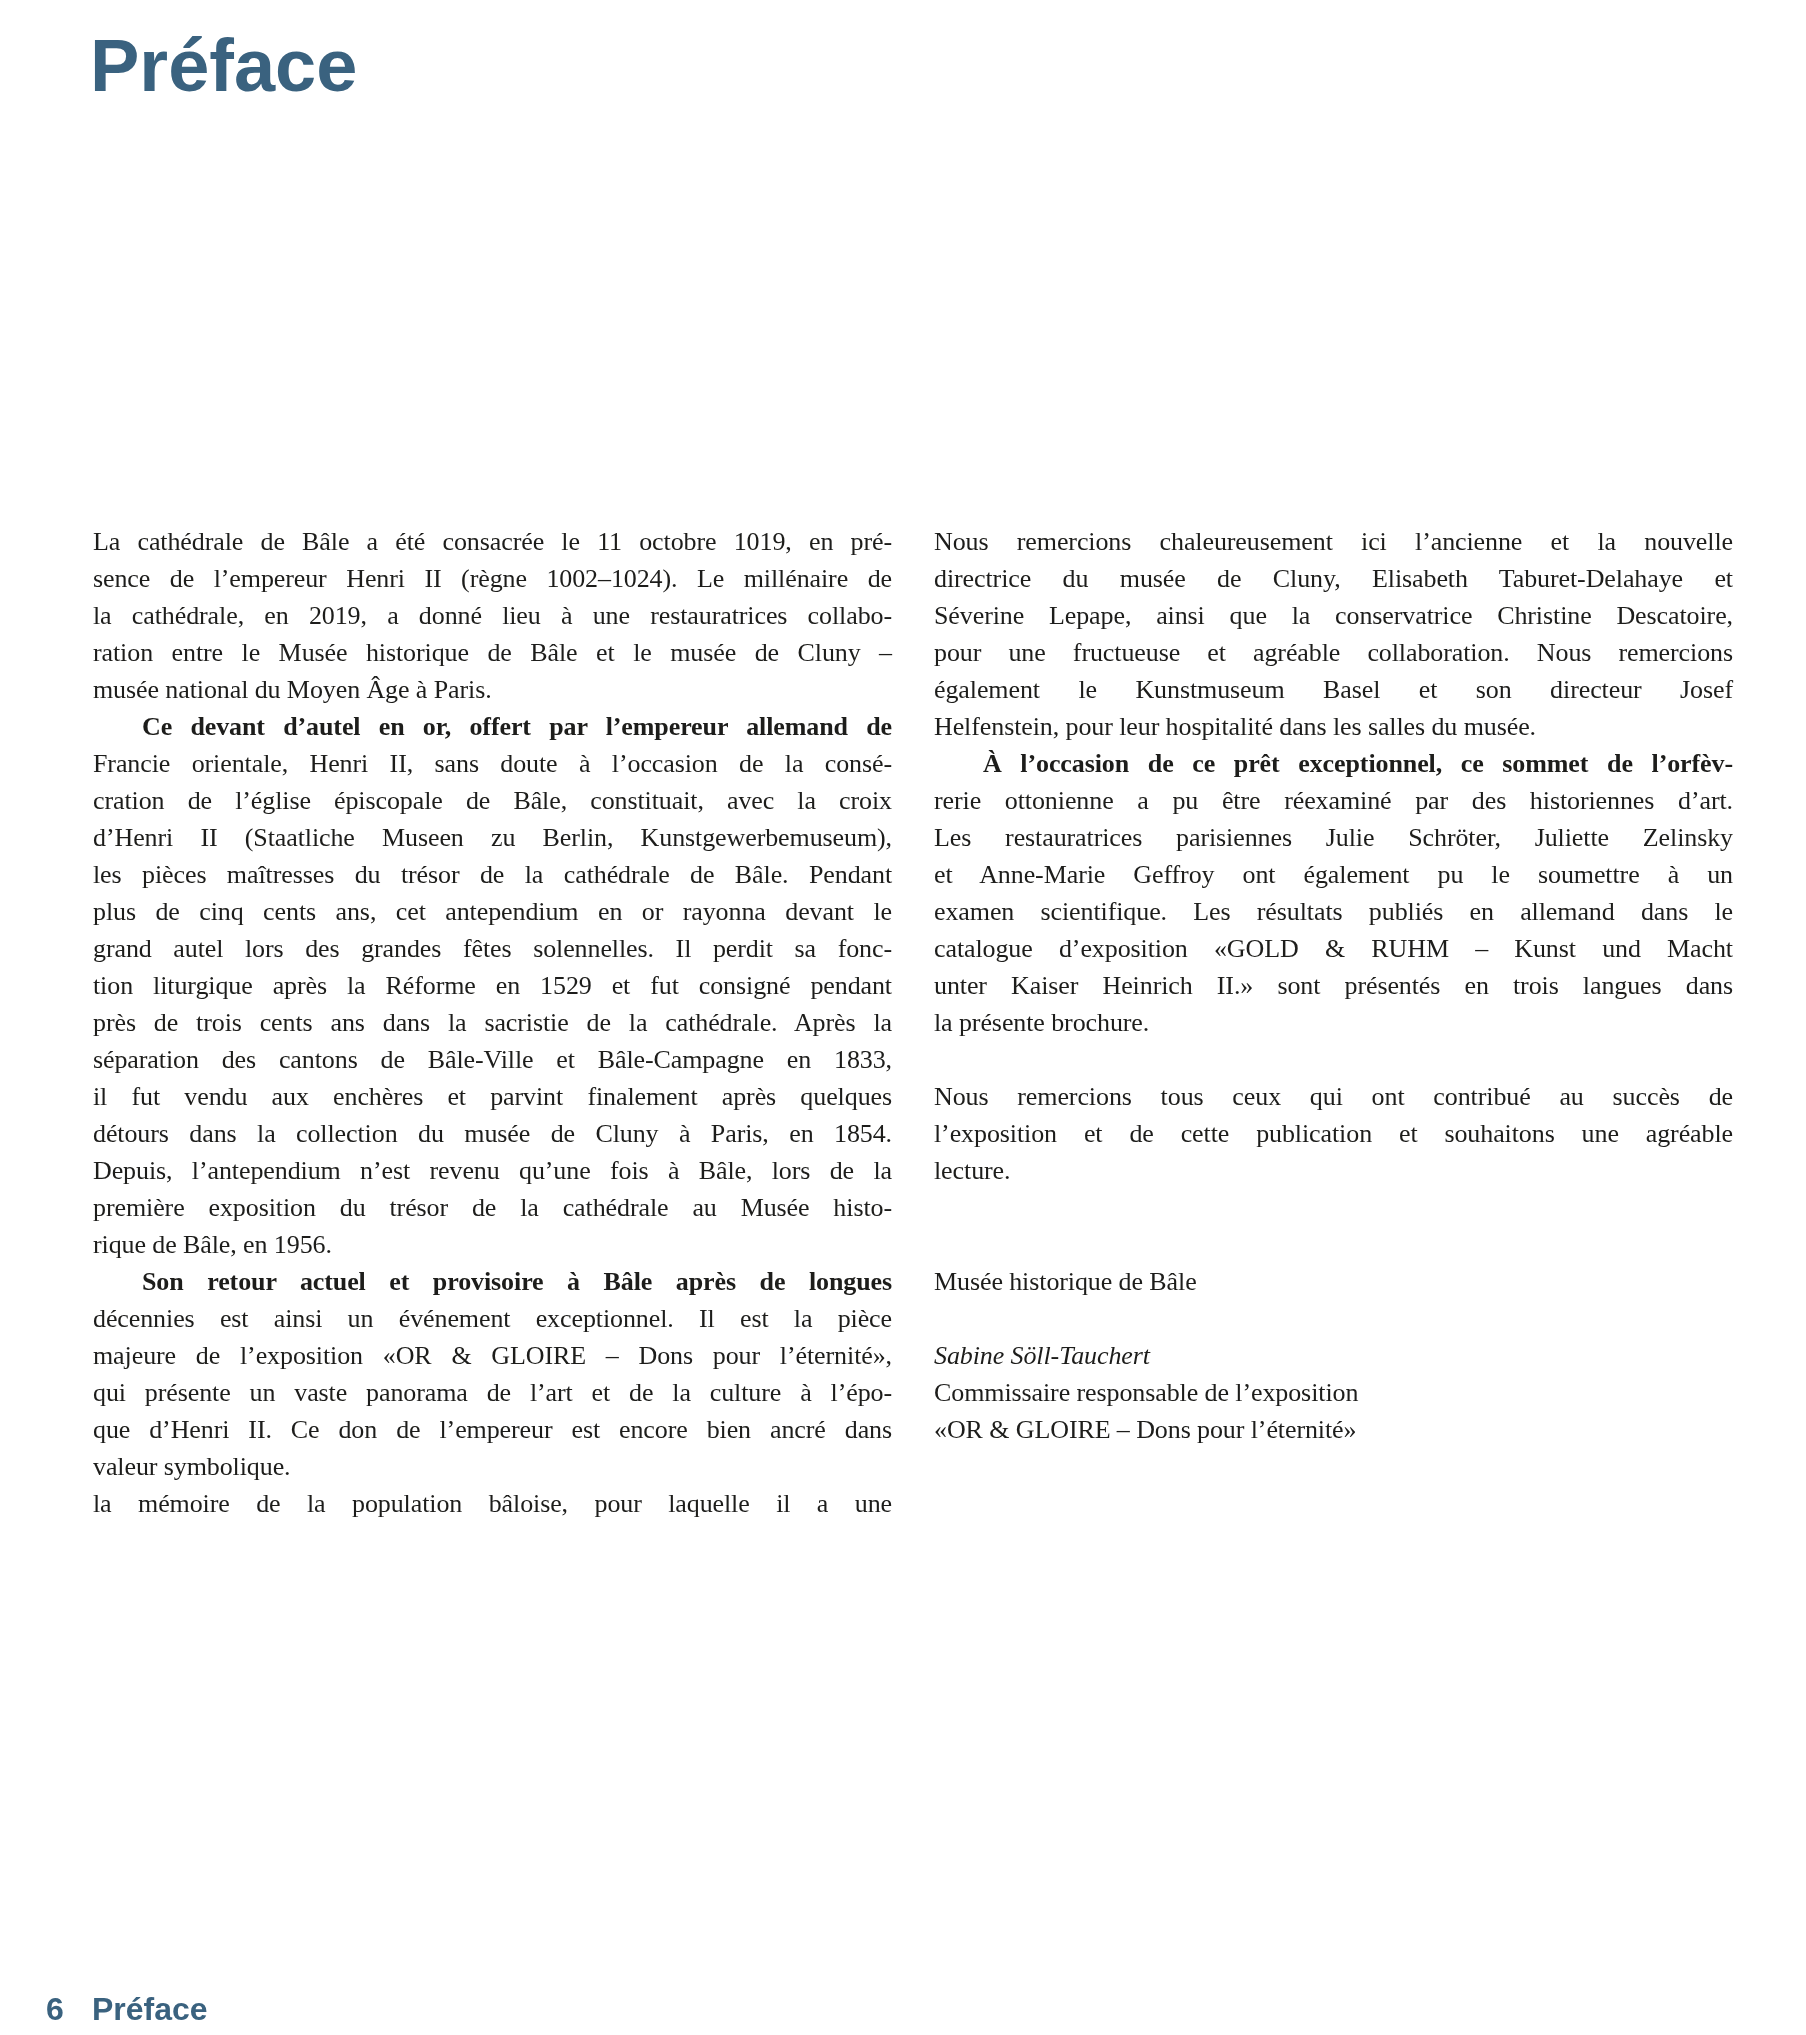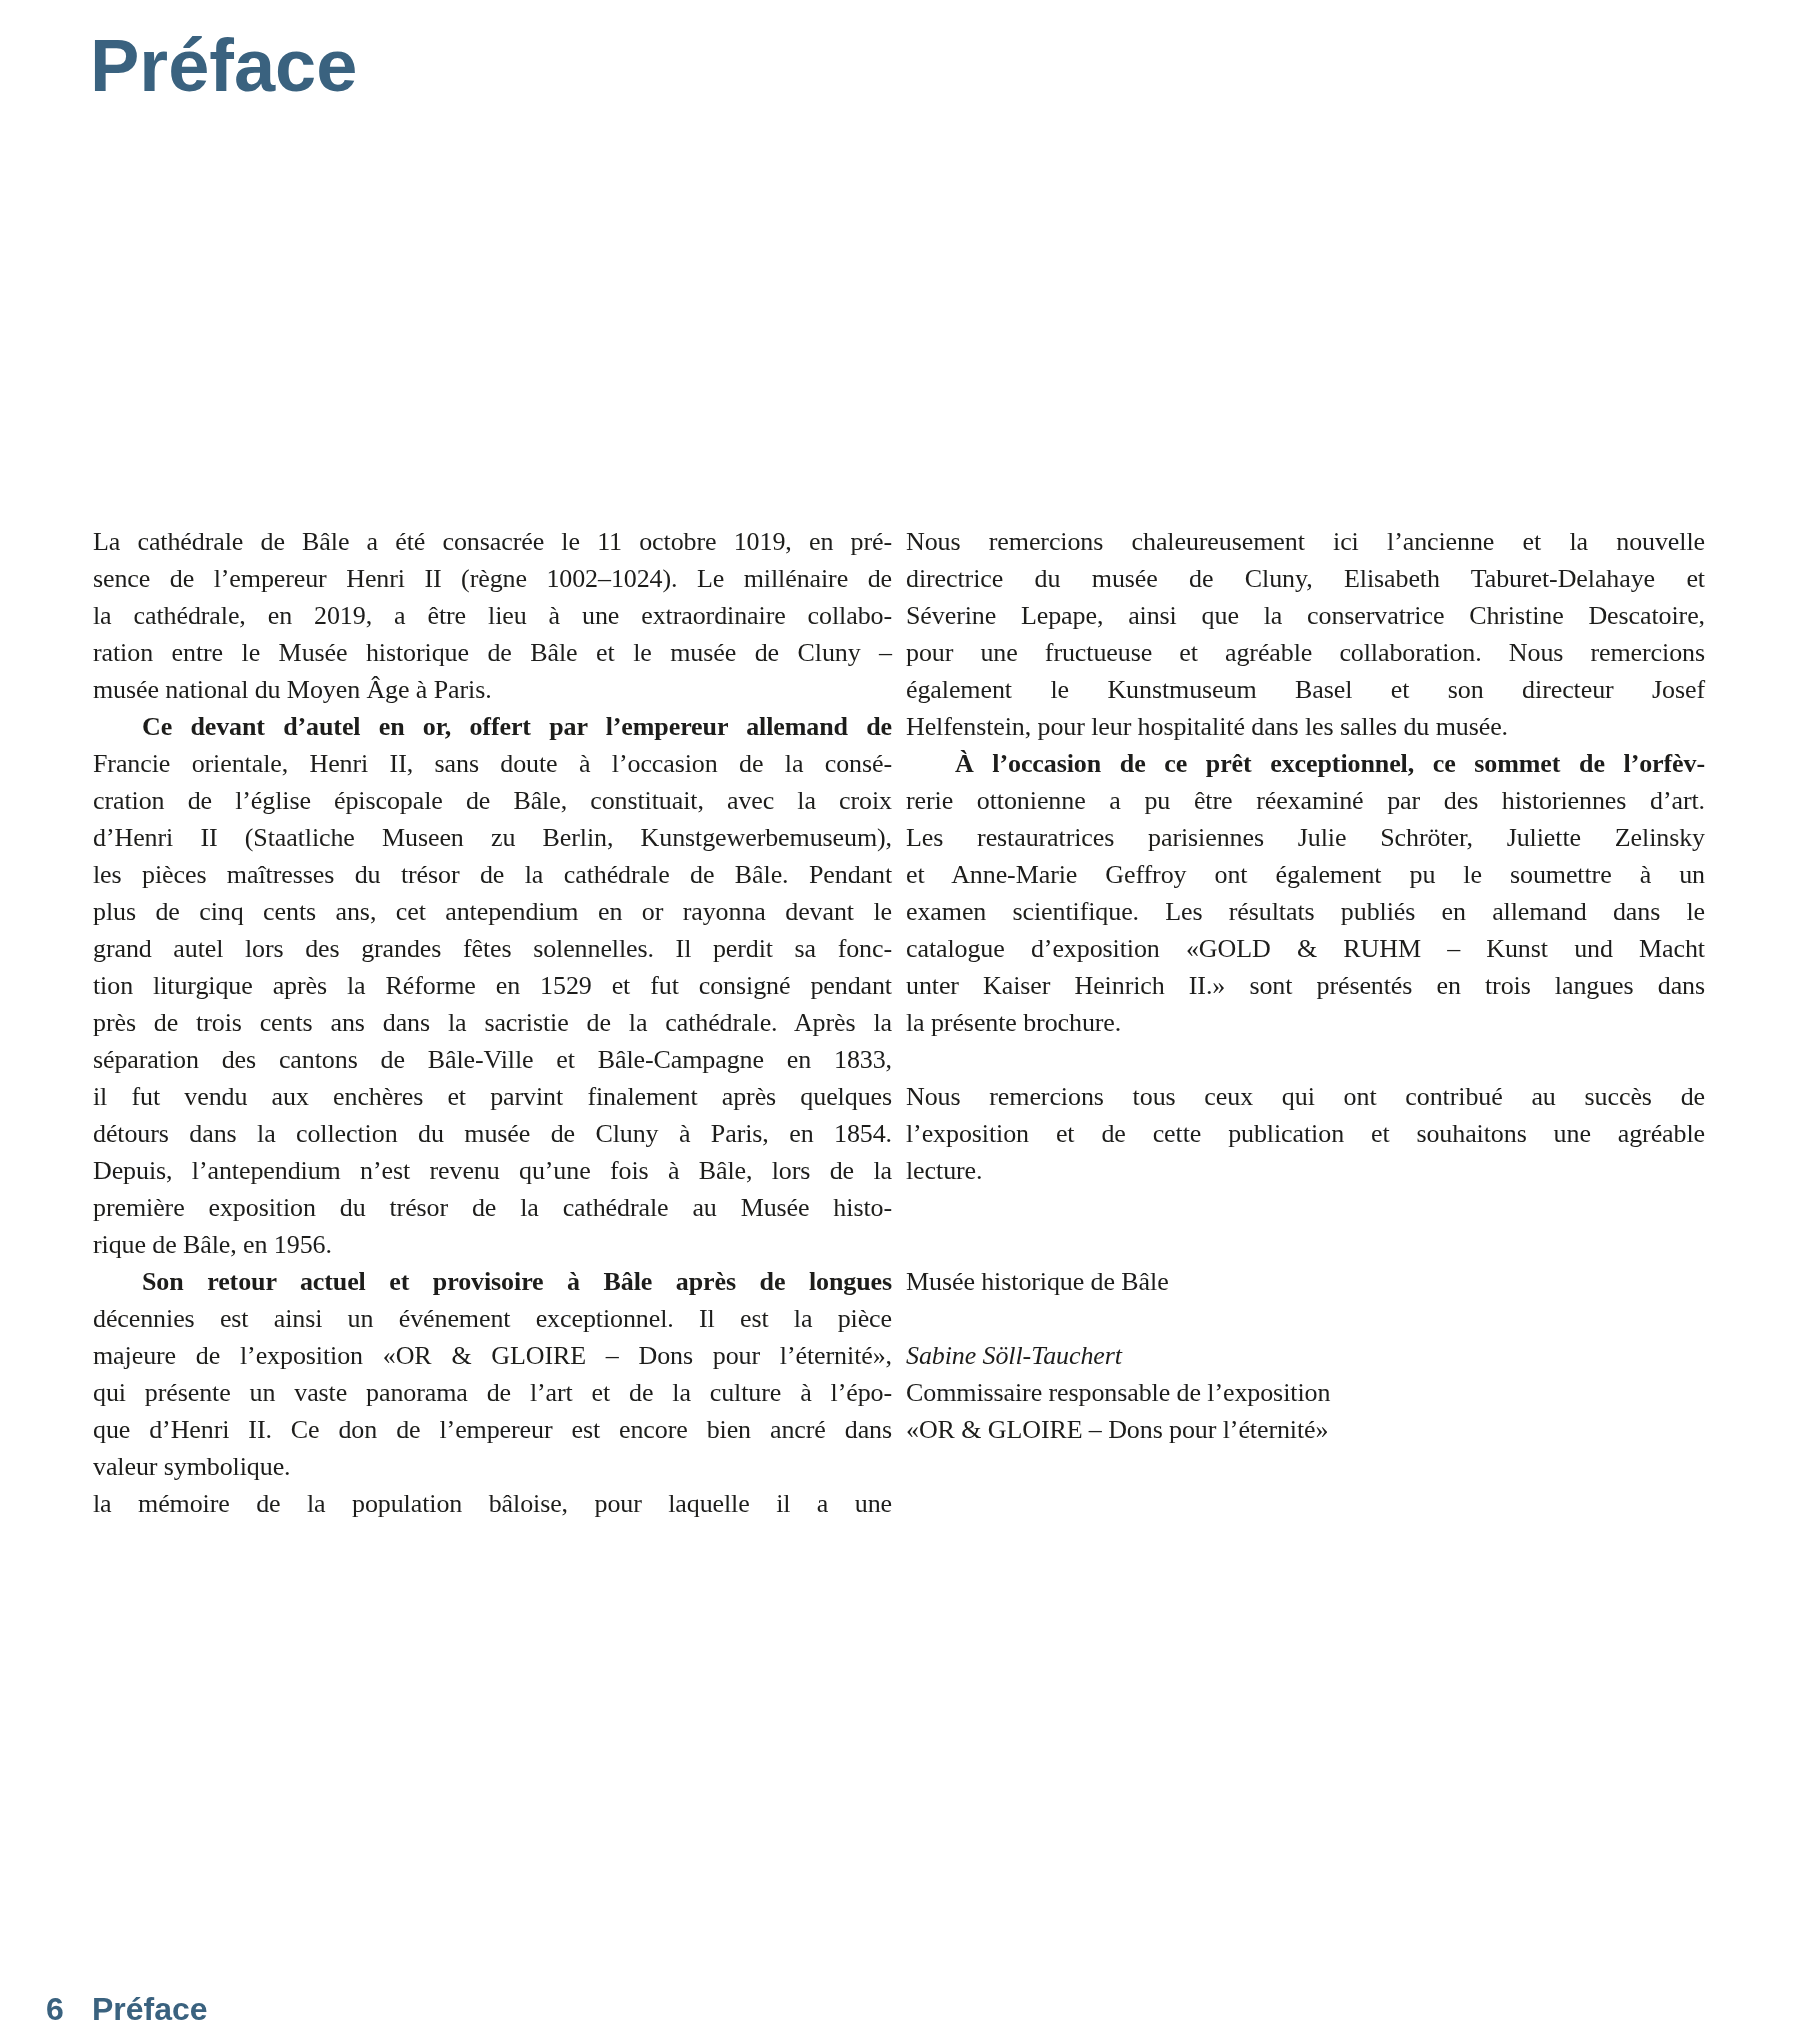--- a/index.html
+++ b/index.html
@@ -28,21 +28,21 @@
   .col {
     position: absolute;
     top: 523px;
     width: 799px;
     font-size: 26px;
     line-height: 37px;
     letter-spacing: -0.1px;
     color: #1d1d1b;
   }
   .col.left  { left: 93px; }
-  .col.right { left: 906px; }
+  .col.right { left: 934px; }
   .para { margin: 0; }
   .line { text-align: left; }
   .line.j {
     text-align: justify;
     text-align-last: justify;
   }
   .line.ind { text-indent: 49px; font-weight: bold; }
   .para.italic { font-style: italic; }
   .footer {
     position: absolute;
@@ -61,21 +61,21 @@
 </style>
 </head>
 <body>
 
 <h1 class="title">Préface</h1>
 
 <div class="col left">
     <div class="para">
       <div class="line j">La cathédrale de Bâle a été consacrée le 11 octobre 1019, en pré-</div>
       <div class="line j">sence de l’empereur Henri II (règne 1002–1024). Le millénaire de</div>
-      <div class="line j">la cathédrale, en 2019, a être lieu à une extraordinaire collabo-</div>
+      <div class="line j">la cathédrale, en 2019, a donné lieu à une restauratrices collabo-</div>
       <div class="line j">ration entre le Musée historique de Bâle et le musée de Cluny –</div>
       <div class="line">musée national du Moyen Âge à Paris.</div>
     </div>
     <div class="para">
       <div class="line j ind">Ce devant d’autel en or, offert par l’empereur allemand de</div>
       <div class="line j">Francie orientale, Henri II, sans doute à l’occasion de la consé-</div>
       <div class="line j">cration de l’église épiscopale de Bâle, constituait, avec la croix</div>
       <div class="line j">d’Henri II (Staatliche Museen zu Berlin, Kunstgewerbemuseum),</div>
       <div class="line j">les pièces maîtresses du trésor de la cathédrale de Bâle. Pendant</div>
       <div class="line j">plus de cinq cents ans, cet antependium en or rayonna devant le</div>

